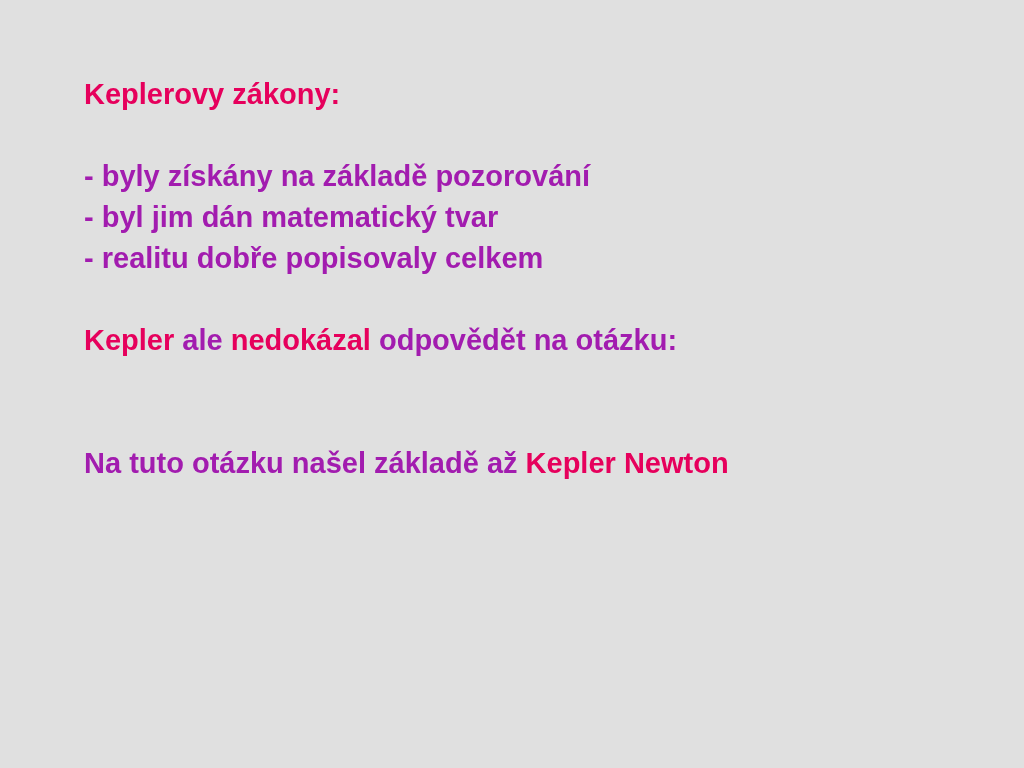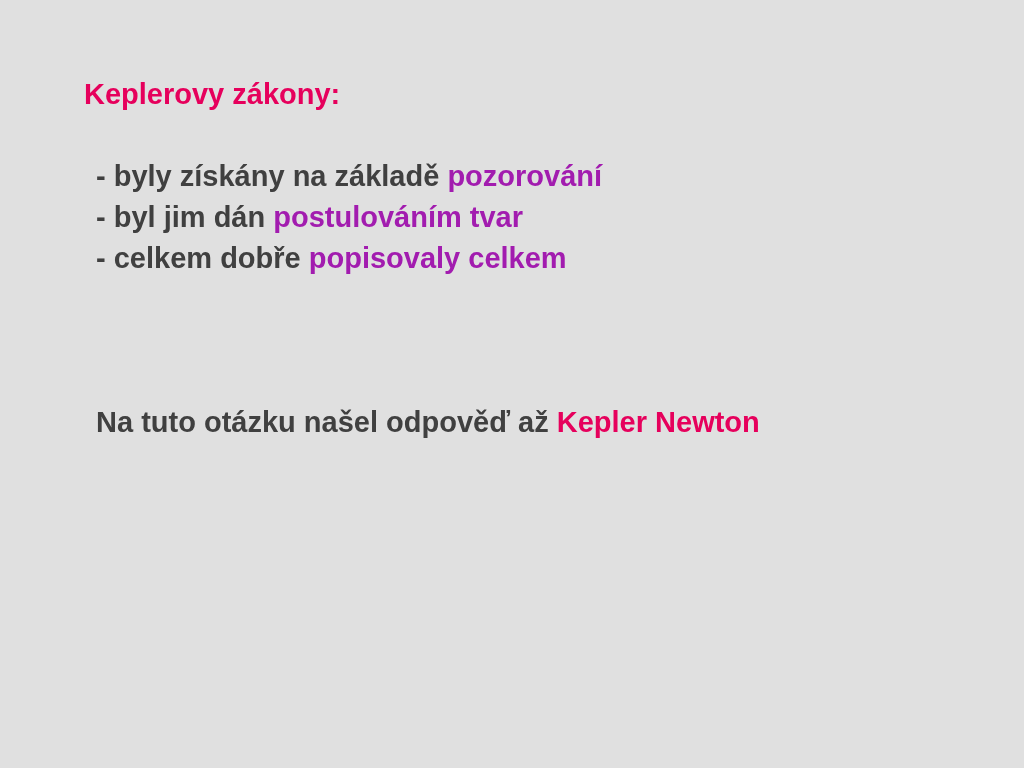--- a/index.html
+++ b/index.html
@@ -30,55 +30,58 @@
     font-size: 29px;
     font-weight: bold;
     line-height: 41px;
     white-space: nowrap;
     letter-spacing: 0px;
   }
   .gap {
     height: 41px;
   }
   .c-pink   { color: #e6005c; }
-  .c-blue   { color: #404040; margin-left: 12px; }
+  .c-blue   { color: #a21caf; }
   .c-teal   { color: #a21caf; }
   span.seg { display: inline; }
 </style>
 </head>
 <body>
 
 <div class="slide">
   <div class="content">
 
     <div class="line">
       <span class="seg c-pink">Keplerovy zákony:</span>
     </div>
 
     <div class="gap"></div>
 
     <div class="line">
       <span class="seg c-blue">- byly získány na základě </span><span class="seg c-teal">pozorování</span>
     </div>
 
     <div class="line">
-      <span class="seg c-blue">- byl jim dán </span><span class="seg c-teal">postulováním tvar</span>
+      <span class="seg c-blue">- byl jim dán </span><span class="seg c-teal">matematický tvar</span>
     </div>
 
     <div class="line">
-      <span class="seg c-blue">- celkem dobře </span><span class="seg c-teal">popisovaly celkem</span>
+      <span class="seg c-blue">- realitu dobře </span><span class="seg c-teal">popisovaly celkem</span>
+    </div>
+
+    <div class="gap"></div>
+
+    <div class="line">
+      <span class="seg c-pink">Kepler</span><span class="seg c-blue"> ale </span><span class="seg c-pink">nedokázal</span><span class="seg c-blue"> odpovědět na otázku:</span>
     </div>
 
     <div class="gap"></div>
 
 
     <div class="gap"></div>
 
-
-    <div class="gap"></div>
-
     <div class="line">
-      <span class="seg c-blue">Na tuto otázku našel odpověď až </span><span class="seg c-pink">Kepler Newton</span>
+      <span class="seg c-blue">Na tuto otázku našel základě až </span><span class="seg c-pink">Kepler Newton</span>
     </div>
 
 
   </div>
 </div>
 
 </body></html>

